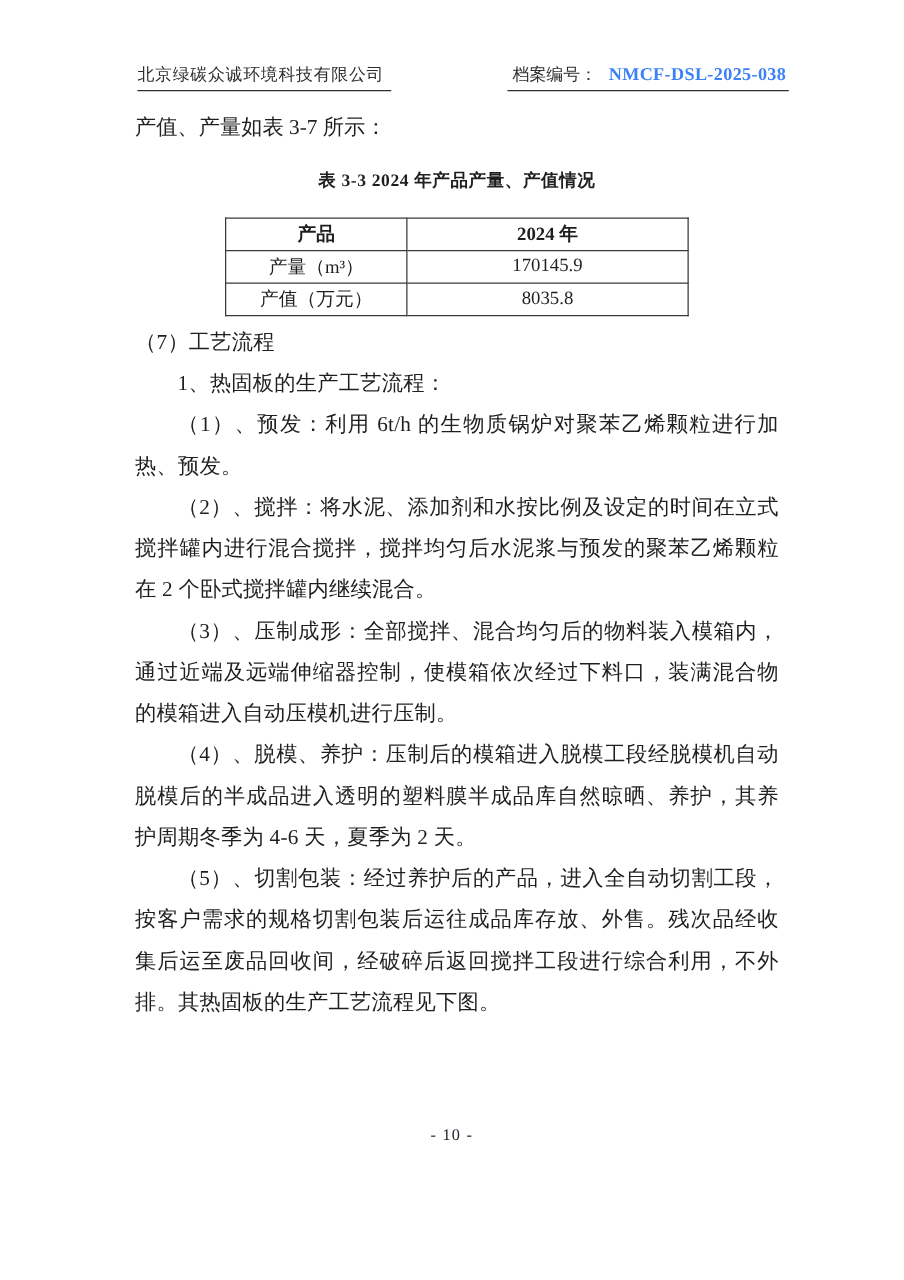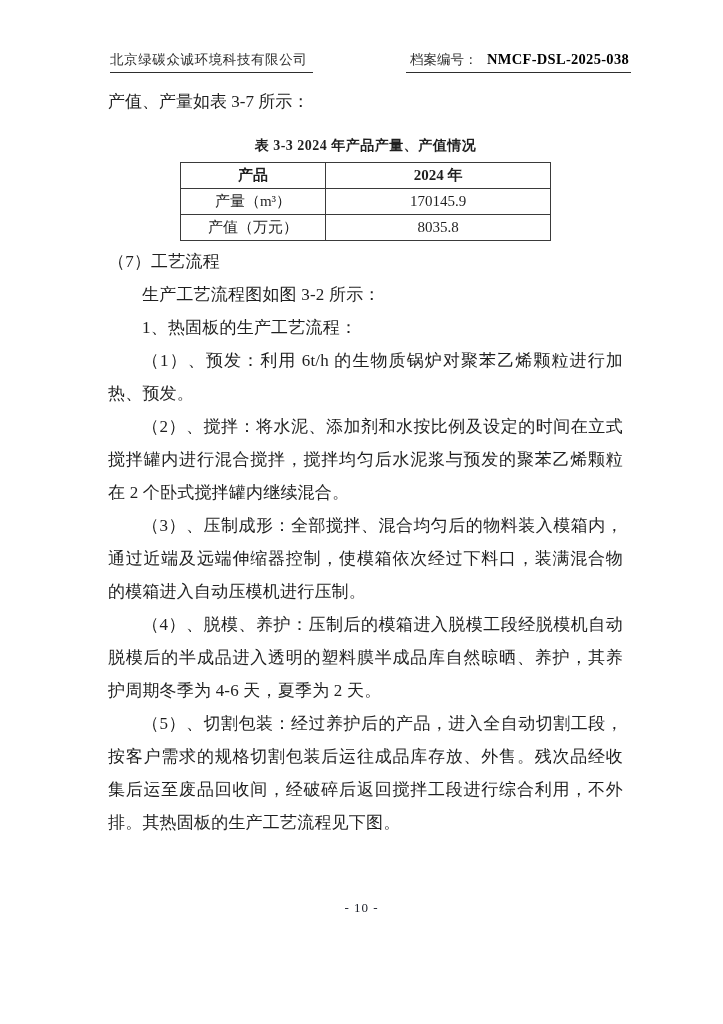--- a/index.html
+++ b/index.html
@@ -34,40 +34,40 @@
     color: #2e2e2e;
     border-bottom: 1.5px solid #2e2e2e;
     padding: 0 2px 3px 4px;
     white-space: nowrap;
   }
   .archive-number {
     font-weight: bold;
     font-size: 14.5px;
     letter-spacing: 0.3px;
     margin-left: 6px;
-    color: #000000;
+    color: #3b82f6;
   }
   
   .content { margin: 0 100px 0 108px; }
   .intro {
     margin: 12px 0 0 0;
     font-size: 17px;
     line-height: 33px;
   }
   .table-title {
     margin: 15px 0 0 0;
     text-align: center;
     font-weight: bold;
     font-size: 14px;
     line-height: 25px;
     letter-spacing: 0.5px;
   }
   table.production {
     border-collapse: collapse;
-    margin: 4px auto 0 auto;
+    margin: 16px auto 0 auto;
     table-layout: fixed;
   }
   table.production th, table.production td {
     border: 1.2px solid #3a3a3a;
     height: 25px;
     text-align: center;
     vertical-align: middle;
     font-size: 15px;
     padding: 0 6px;
   }
@@ -126,21 +126,20 @@
         </tr>
         <tr>
           <td>产值（万元）</td>
           <td>8035.8</td>
         </tr>
       </tbody>
     </table>
 
     <div class="paragraphs">
       <p>（7）工艺流程</p>
-      <p class="indent">生产工艺流程图如图 3-2 所示：</p>
       <p class="indent">1、热固板的生产工艺流程：</p>
       <p class="indent">（1）、预发：利用 6t/h 的生物质锅炉对聚苯乙烯颗粒进行加热、预发。</p>
       <p class="indent">（2）、搅拌：将水泥、添加剂和水按比例及设定的时间在立式搅拌罐内进行混合搅拌，搅拌均匀后水泥浆与预发的聚苯乙烯颗粒在 2 个卧式搅拌罐内继续混合。</p>
       <p class="indent">（3）、压制成形：全部搅拌、混合均匀后的物料装入模箱内，通过近端及远端伸缩器控制，使模箱依次经过下料口，装满混合物的模箱进入自动压模机进行压制。</p>
       <p class="indent">（4）、脱模、养护：压制后的模箱进入脱模工段经脱模机自动脱模后的半成品进入透明的塑料膜半成品库自然晾晒、养护，其养护周期冬季为 4-6 天，夏季为 2 天。</p>
       <p class="indent">（5）、切割包装：经过养护后的产品，进入全自动切割工段，按客户需求的规格切割包装后运往成品库存放、外售。残次品经收集后运至废品回收间，经破碎后返回搅拌工段进行综合利用，不外排。其热固板的生产工艺流程见下图。</p>
     </div>
 
   </div>
 

